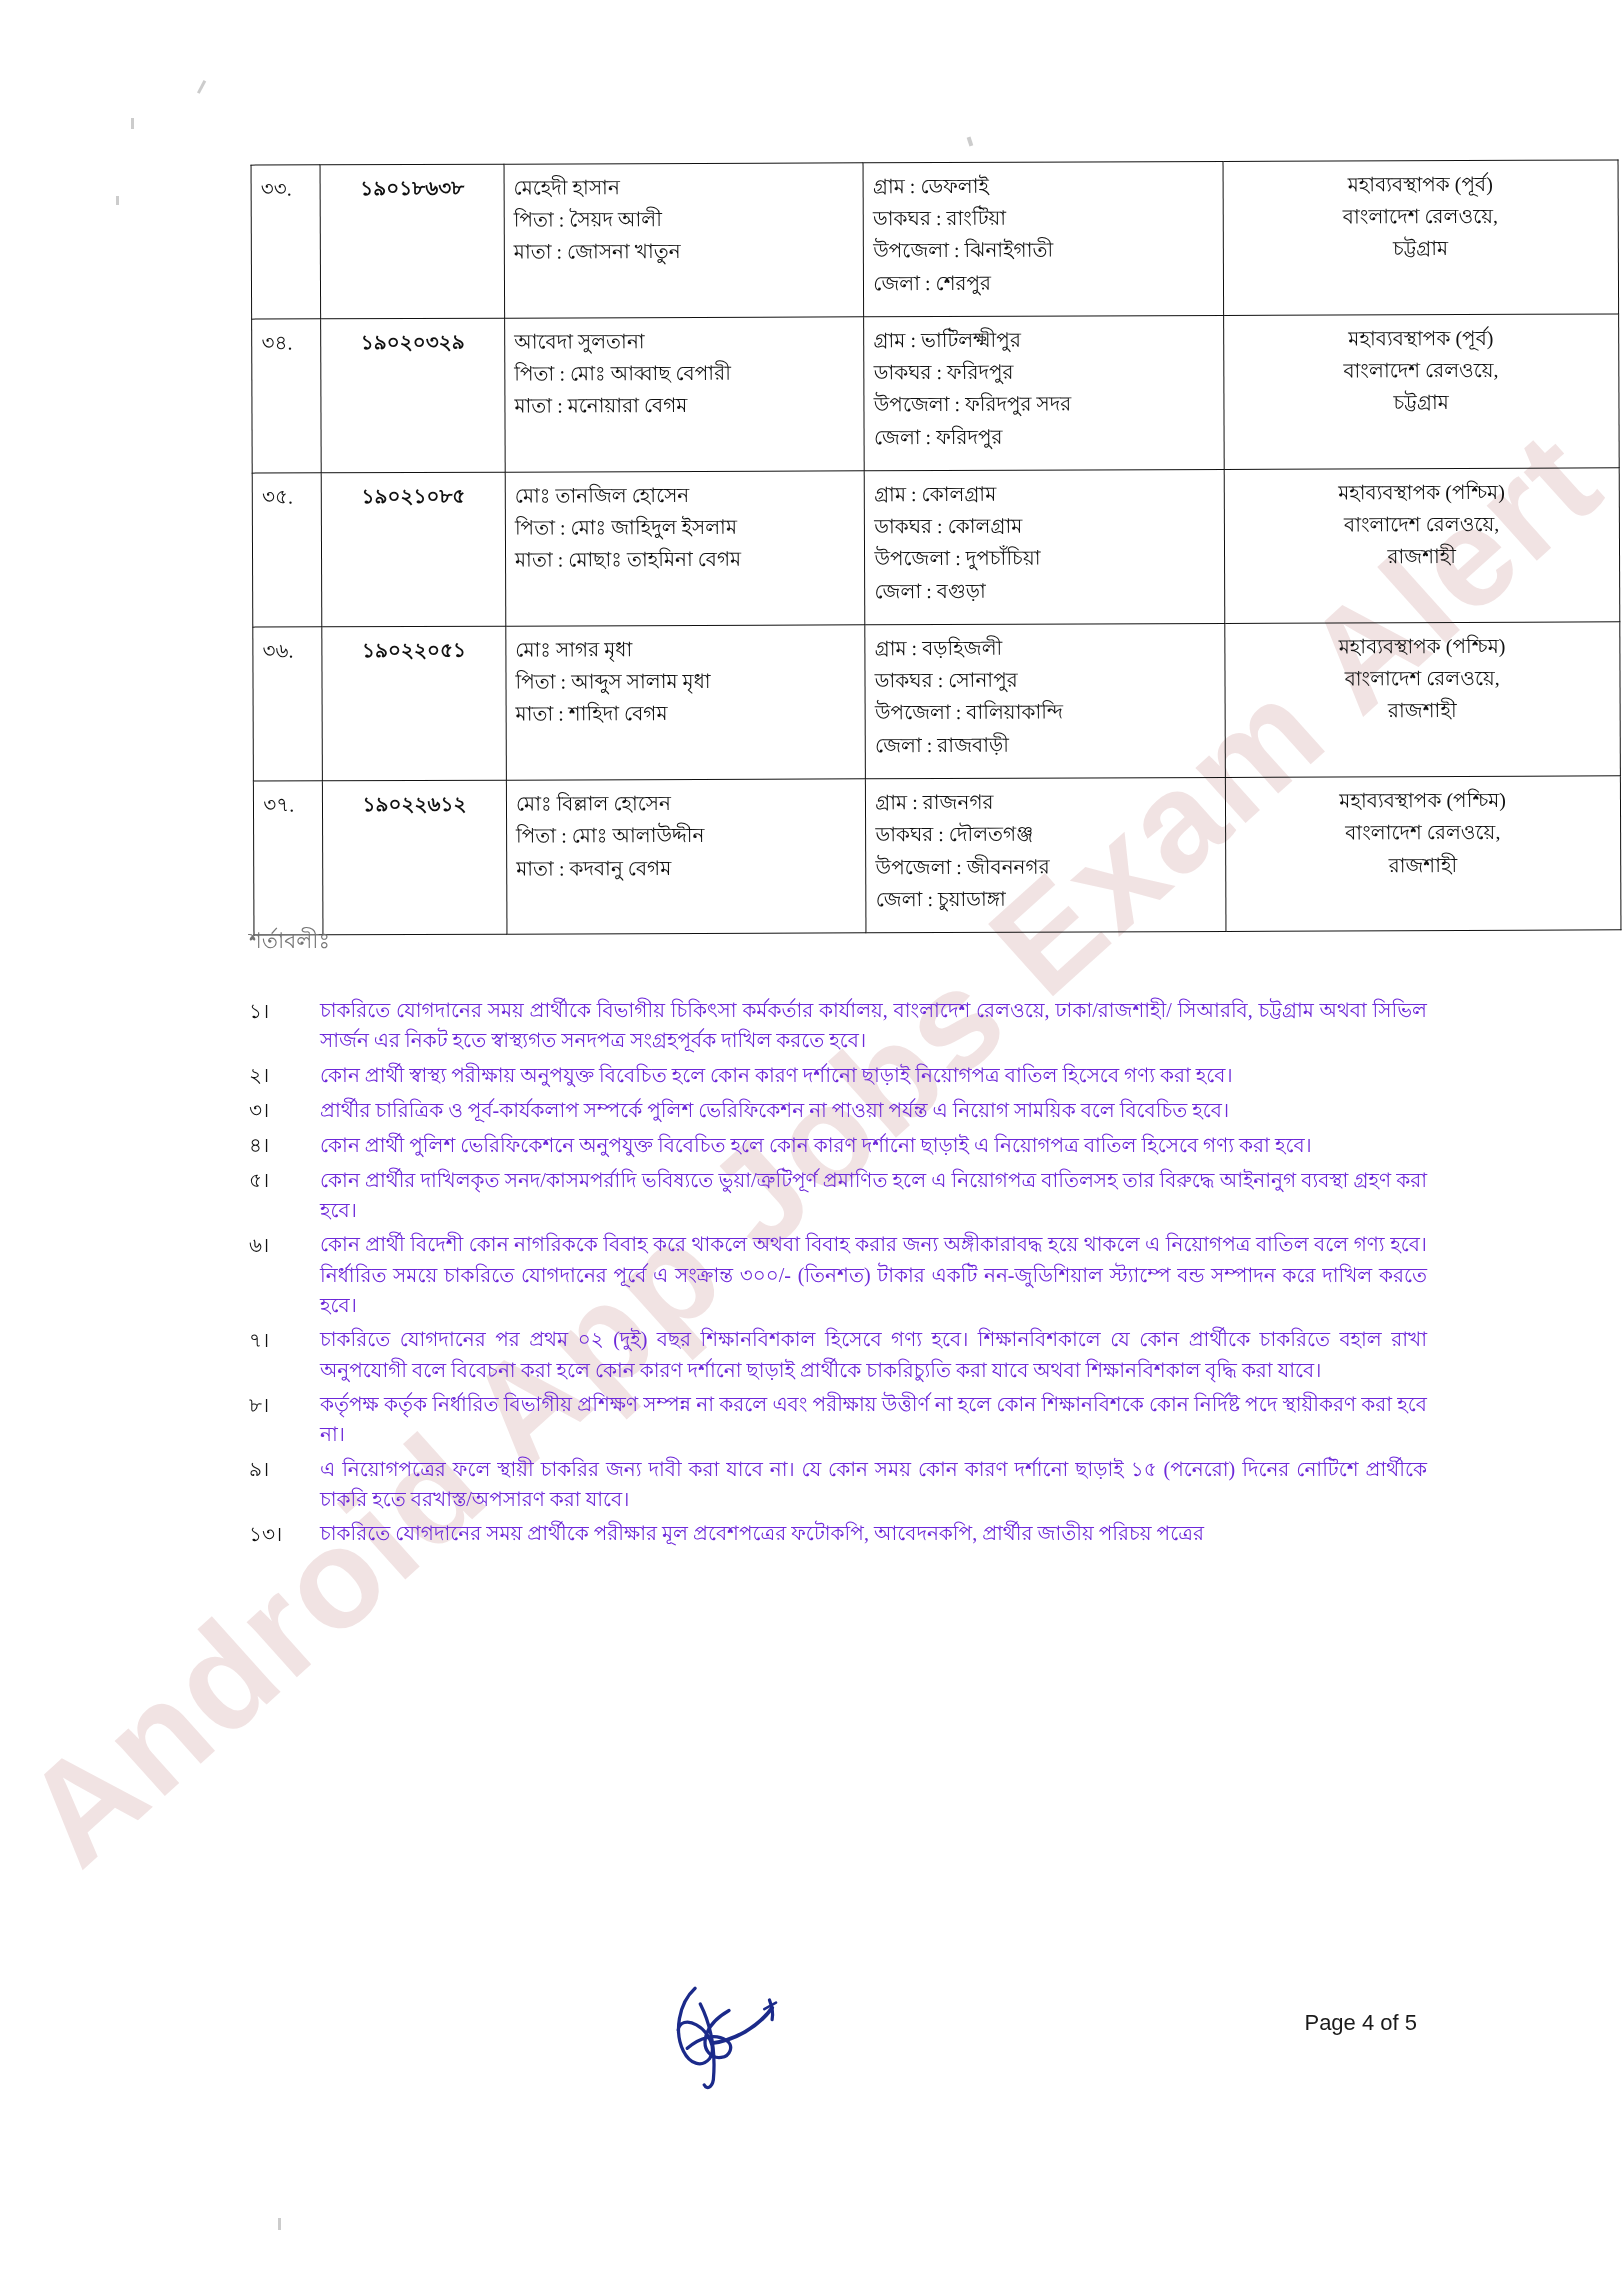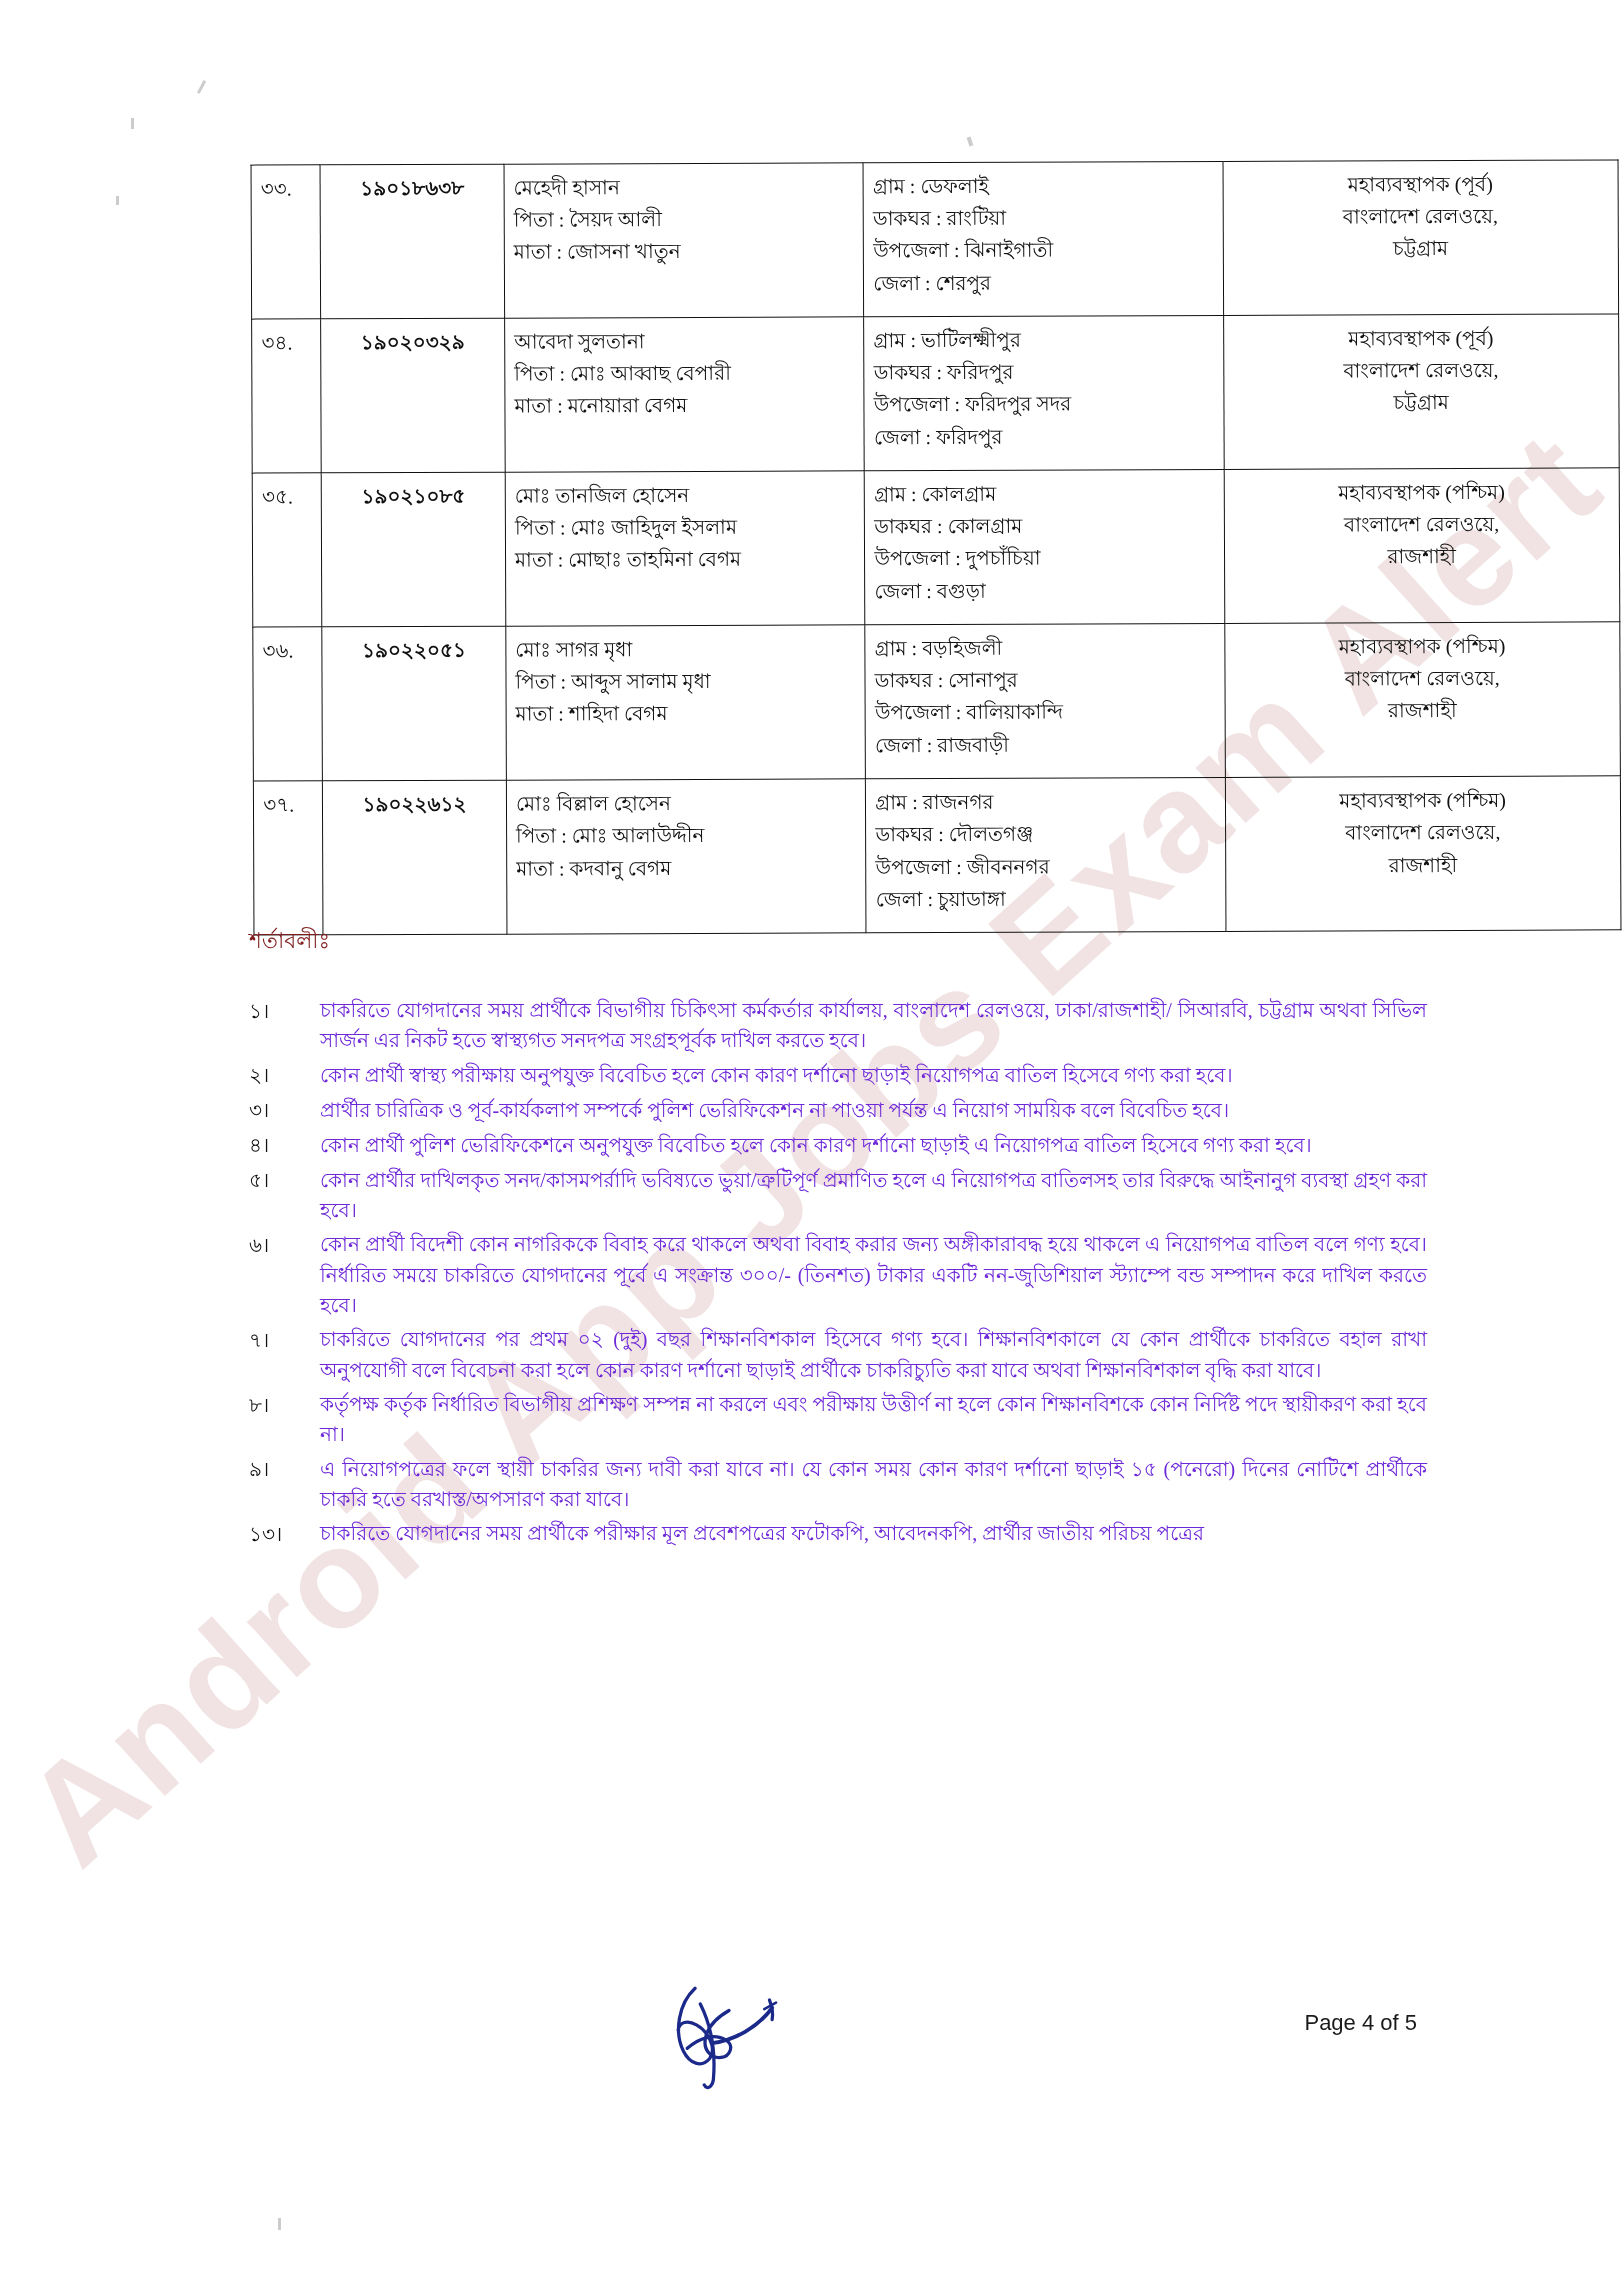--- a/index.html
+++ b/index.html
@@ -73,21 +73,21 @@
   td.c-off  { width: 376px; text-align: center; }
   .line { display: block; white-space: nowrap; }
   .off-line { display:block; }
 
   
   .cond-head {
     position: absolute;
     left: 249px;
     top: 924px;
     font-size: 21.6px;
-    color: #7f1d1d;
+    color: #737373;
     z-index: 10;
     font-family: "Liberation Serif", "DejaVu Serif", serif;
   }
   .cond-list {
     position: absolute;
     left: 249px;
     top: 995px;
     width: 1178px;
     z-index: 10;
   }

